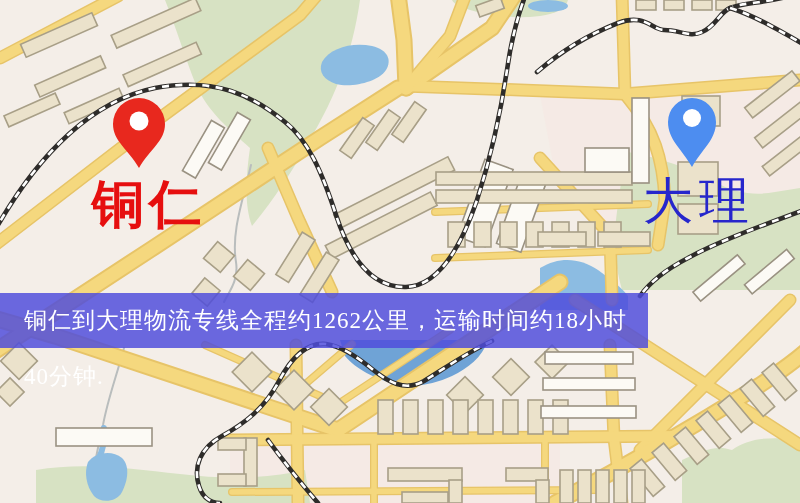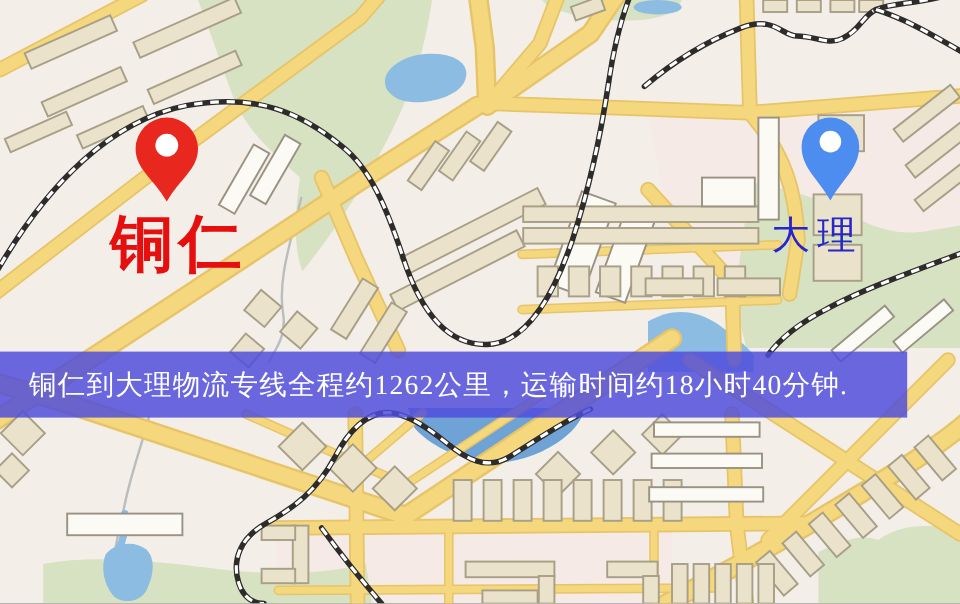--- a/index.html
+++ b/index.html
@@ -27,23 +27,23 @@
   .casing .w-s{stroke-width:8}.roadfill .w-s{stroke-width:5.5}
   .bld{fill:var(--building);stroke:var(--building-edge);stroke-width:1.6}
   .bld-w{fill:#fcfaf5;stroke:#9a9282;stroke-width:1.6}
   .rail-base{fill:none;stroke:var(--rail);stroke-width:4.6;stroke-linecap:round}
   .rail-dash{fill:none;stroke:#ffffff;stroke-width:2.6;stroke-dasharray:7 6.5}
   .pin{stroke:none}
   .pin-hole{fill:#ffffff}
   .marker-label{position:absolute;line-height:1;white-space:nowrap;}
   #origin-label{left:92px;top:178px;font-size:52px;font-weight:bold;letter-spacing:5px;
     color:var(--origin-label);font-family:"Liberation Sans","DejaVu Sans",sans-serif;}
-  #dest-label{left:643px;top:180px;font-size:32px;font-weight:400;letter-spacing:6px;
-    color:var(--dest-label);font-family:Liberation Serif, serif;}
-  .banner{position:absolute;left:0;top:293px;width:756px;height:55px;}
+  #dest-label{left:643px;top:180px;font-size:50px;font-weight:400;letter-spacing:6px;
+    color:var(--dest-label);font-family:Liberation Mono, monospace;}
+  .banner{position:absolute;left:0;top:293px;width:648px;height:55px;}
   .banner-bg{position:absolute;inset:0;background:var(--banner-bg);opacity:.84;}
   .banner-text{position:absolute;left:24px;top:0;height:55px;line-height:56px;
     color:var(--banner-text);font-size:23px;letter-spacing:1px;
     font-family:"Liberation Serif","DejaVu Serif",serif;}
 </style>
 </head>
 <body>
 
 <div class="screen">
 

